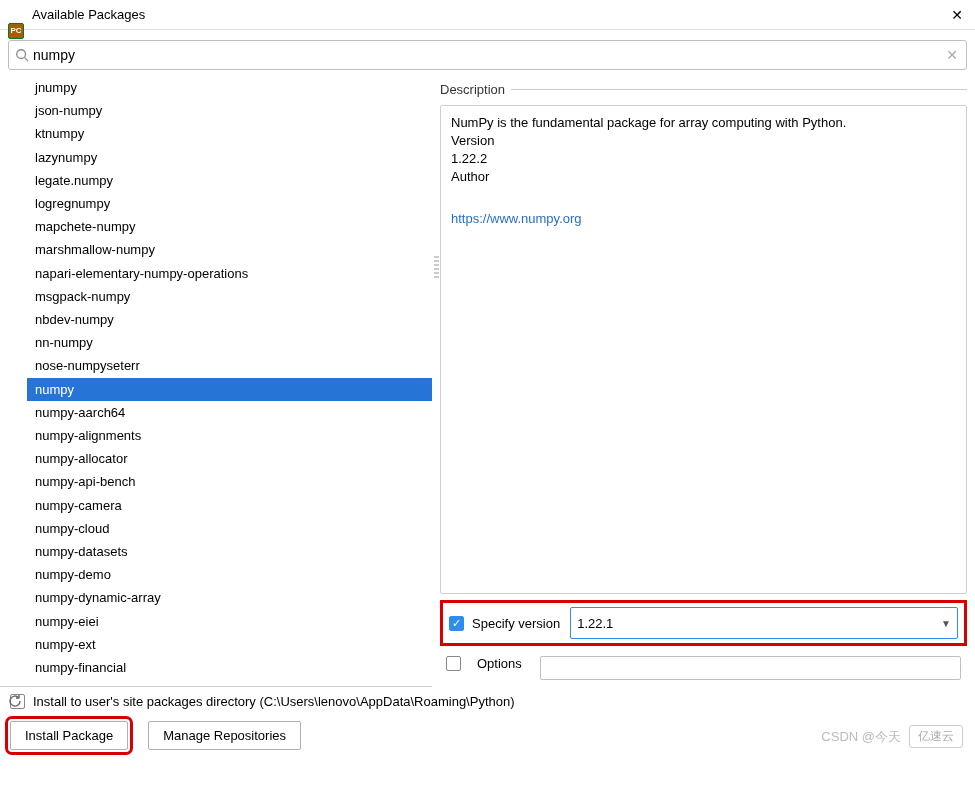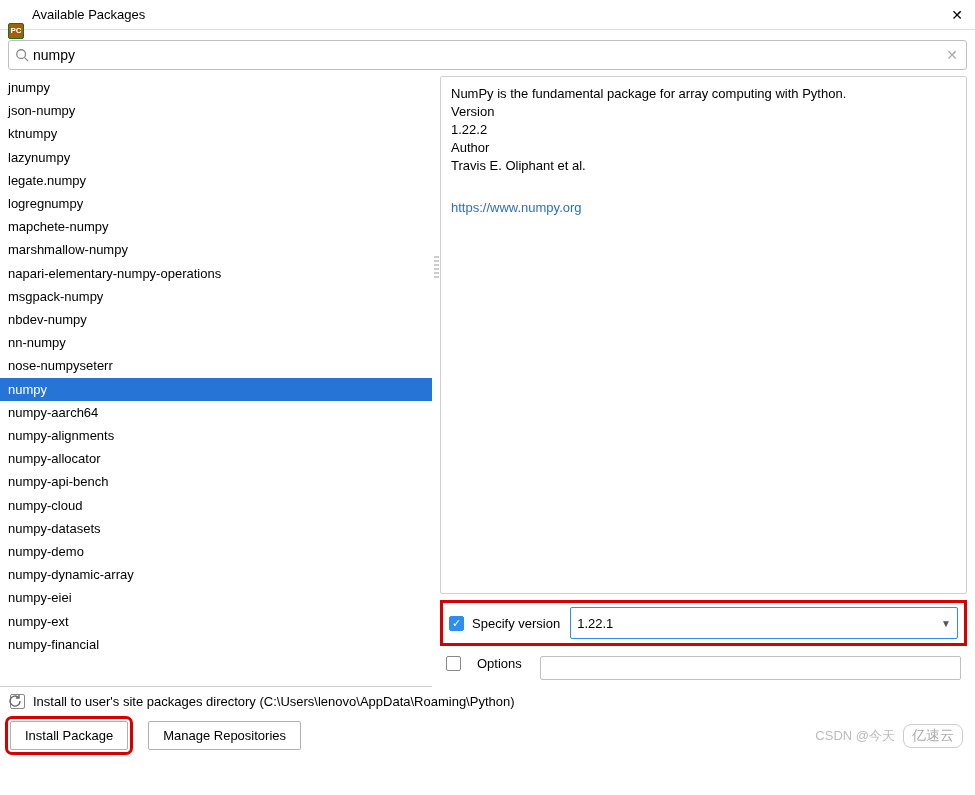--- a/index.html
+++ b/index.html
@@ -9,21 +9,21 @@
 .titlebar .title { flex: 1; font-size: 13px; }
 .titlebar .close { width: 20px; text-align: center; font-size: 14px; cursor: pointer; }
 
 .searchbar { display:flex; align-items:center; margin: 10px 8px 6px 8px; border: 1px solid #bfbfbf; border-radius: 3px; height: 30px; padding: 0 6px; }
 .searchbar .search-icon { color: #888; font-size: 14px; display:flex; align-items:center; margin-right:4px; }
 .searchbar input { flex:1; border:none; outline:none; font-size: 14px; background:transparent; }
 .searchbar .clear { color:#aaa; font-size:14px; cursor:pointer; padding: 0 2px; }
 
 .main { display:flex; height: 610px; }
 .left-pane { width: 432px; border-right: 0; position:relative; }
-.package-list { height: 610px; overflow-y: hidden; }
+.package-list { height: 610px; overflow-y: hidden; padding-left: 27px; }
 .package-item { padding: 3px 8px; font-size: 13px; cursor:pointer; line-height: 17.2px; }
 .package-item.selected { background:#2675d6; color:#fff; }
 .divider-handle { width: 8px; background: #fff; display:flex; flex-direction:column; align-items:center; justify-content:flex-start; gap:1px; padding-top:20px; }
 .divider-handle .grip { display:flex; flex-direction:column; gap:2px; margin-top:160px;}
 .divider-handle .dash { width:5px; height:2px; background:#ccc; }
 .right-pane { flex:1; display:flex; flex-direction:column; padding: 0 8px 0 0; }
 
 .desc-header { display:flex; align-items:center; margin: 6px 0 8px 0; font-size:13px; color:#333; }
 .desc-header .line { flex:1; height:1px; background:#ccc; margin-left:6px; }
 .desc-body { border:1px solid #d0d0d0; border-radius:2px; padding: 8px 10px 10px 10px; flex:1; font-size: 13px; line-height: 18px; overflow:auto; }
@@ -42,21 +42,21 @@
 .refresh-icon { width:18px; height:18px; display:flex; align-items:center; justify-content:center; color:#666; font-size:14px; cursor:pointer; }
 
 .bottom-opts { padding: 8px 10px 4px 10px; display:flex; align-items:center; }
 .bottom-opts .label { font-size:13px; }
 
 .button-row { padding: 8px 10px 12px 10px; display:flex; gap:20px; align-items:center; position:relative; }
 .btn { border:1px solid #b0b0b0; background:#fff; padding: 6px 14px; font-size:13px; border-radius:2px; cursor:pointer; }
 .btn.hl { outline: 3px solid #d60000; outline-offset: 2px; }
 
 .watermark { position:absolute; right: 12px; bottom: 14px; color:#bbb; font-size:13px; display:flex; align-items:center; gap:8px; pointer-events:none;}
-.watermark .logo { border:1px solid #ccc; border-radius:8px; padding: 2px 8px; font-size:14px; color:#aaa; }
+.watermark .logo { border:1px solid #ccc; border-radius:3px; padding: 2px 8px; font-size:12px; color:#aaa; }
 </style>
 </head>
 <body>
 
 <div class="titlebar">
   <div class="app-icon">PC</div>
   <div class="title">Available Packages</div>
   <div class="close">✕</div>
 </div>
 
@@ -85,20 +85,21 @@
         <div class="package-item">napari-elementary-numpy-operations</div>
         <div class="package-item">msgpack-numpy</div>
         <div class="package-item">nbdev-numpy</div>
         <div class="package-item">nn-numpy</div>
         <div class="package-item">nose-numpyseterr</div>
         <div class="package-item selected">numpy</div>
         <div class="package-item">numpy-aarch64</div>
         <div class="package-item">numpy-alignments</div>
         <div class="package-item">numpy-allocator</div>
         <div class="package-item">numpy-api-bench</div>
+        <div class="package-item">numpy-camera</div>
         <div class="package-item">numpy-cloud</div>
         <div class="package-item">numpy-datasets</div>
         <div class="package-item">numpy-demo</div>
         <div class="package-item">numpy-dynamic-array</div>
         <div class="package-item">numpy-eiei</div>
         <div class="package-item">numpy-ext</div>
         <div class="package-item">numpy-financial</div>
       </div>
     <div class="left-footer">
       <span class="refresh-icon">
@@ -115,26 +116,29 @@
       <div class="dash"></div>
         <div class="dash"></div>
         <div class="dash"></div>
       <div class="dash"></div>
         <div class="dash"></div>
         <div class="dash"></div>
     </div>
   </div>
 
   <div class="right-pane">
+    <div class="desc-header">
+      <span>Description</span>
+      <span class="line"></span>
+    </div>
     <div class="desc-body">
       <div>NumPy is the fundamental package for array computing with Python.</div>
       <div>Version</div>
       <div>1.22.2</div>
       <div>Author</div>
-      <div>Travis E. Oliphant et al.</div>
       <a class="link">https://www.numpy.org</a>
     </div>
 
     <div class="options-row">
       <span class="checkbox checked"></span>
       <span>Specify version</span>
       <div class="version-select">
         <span>1.22.1</span>
         <span class="chevron">▼</span>
       </div>

